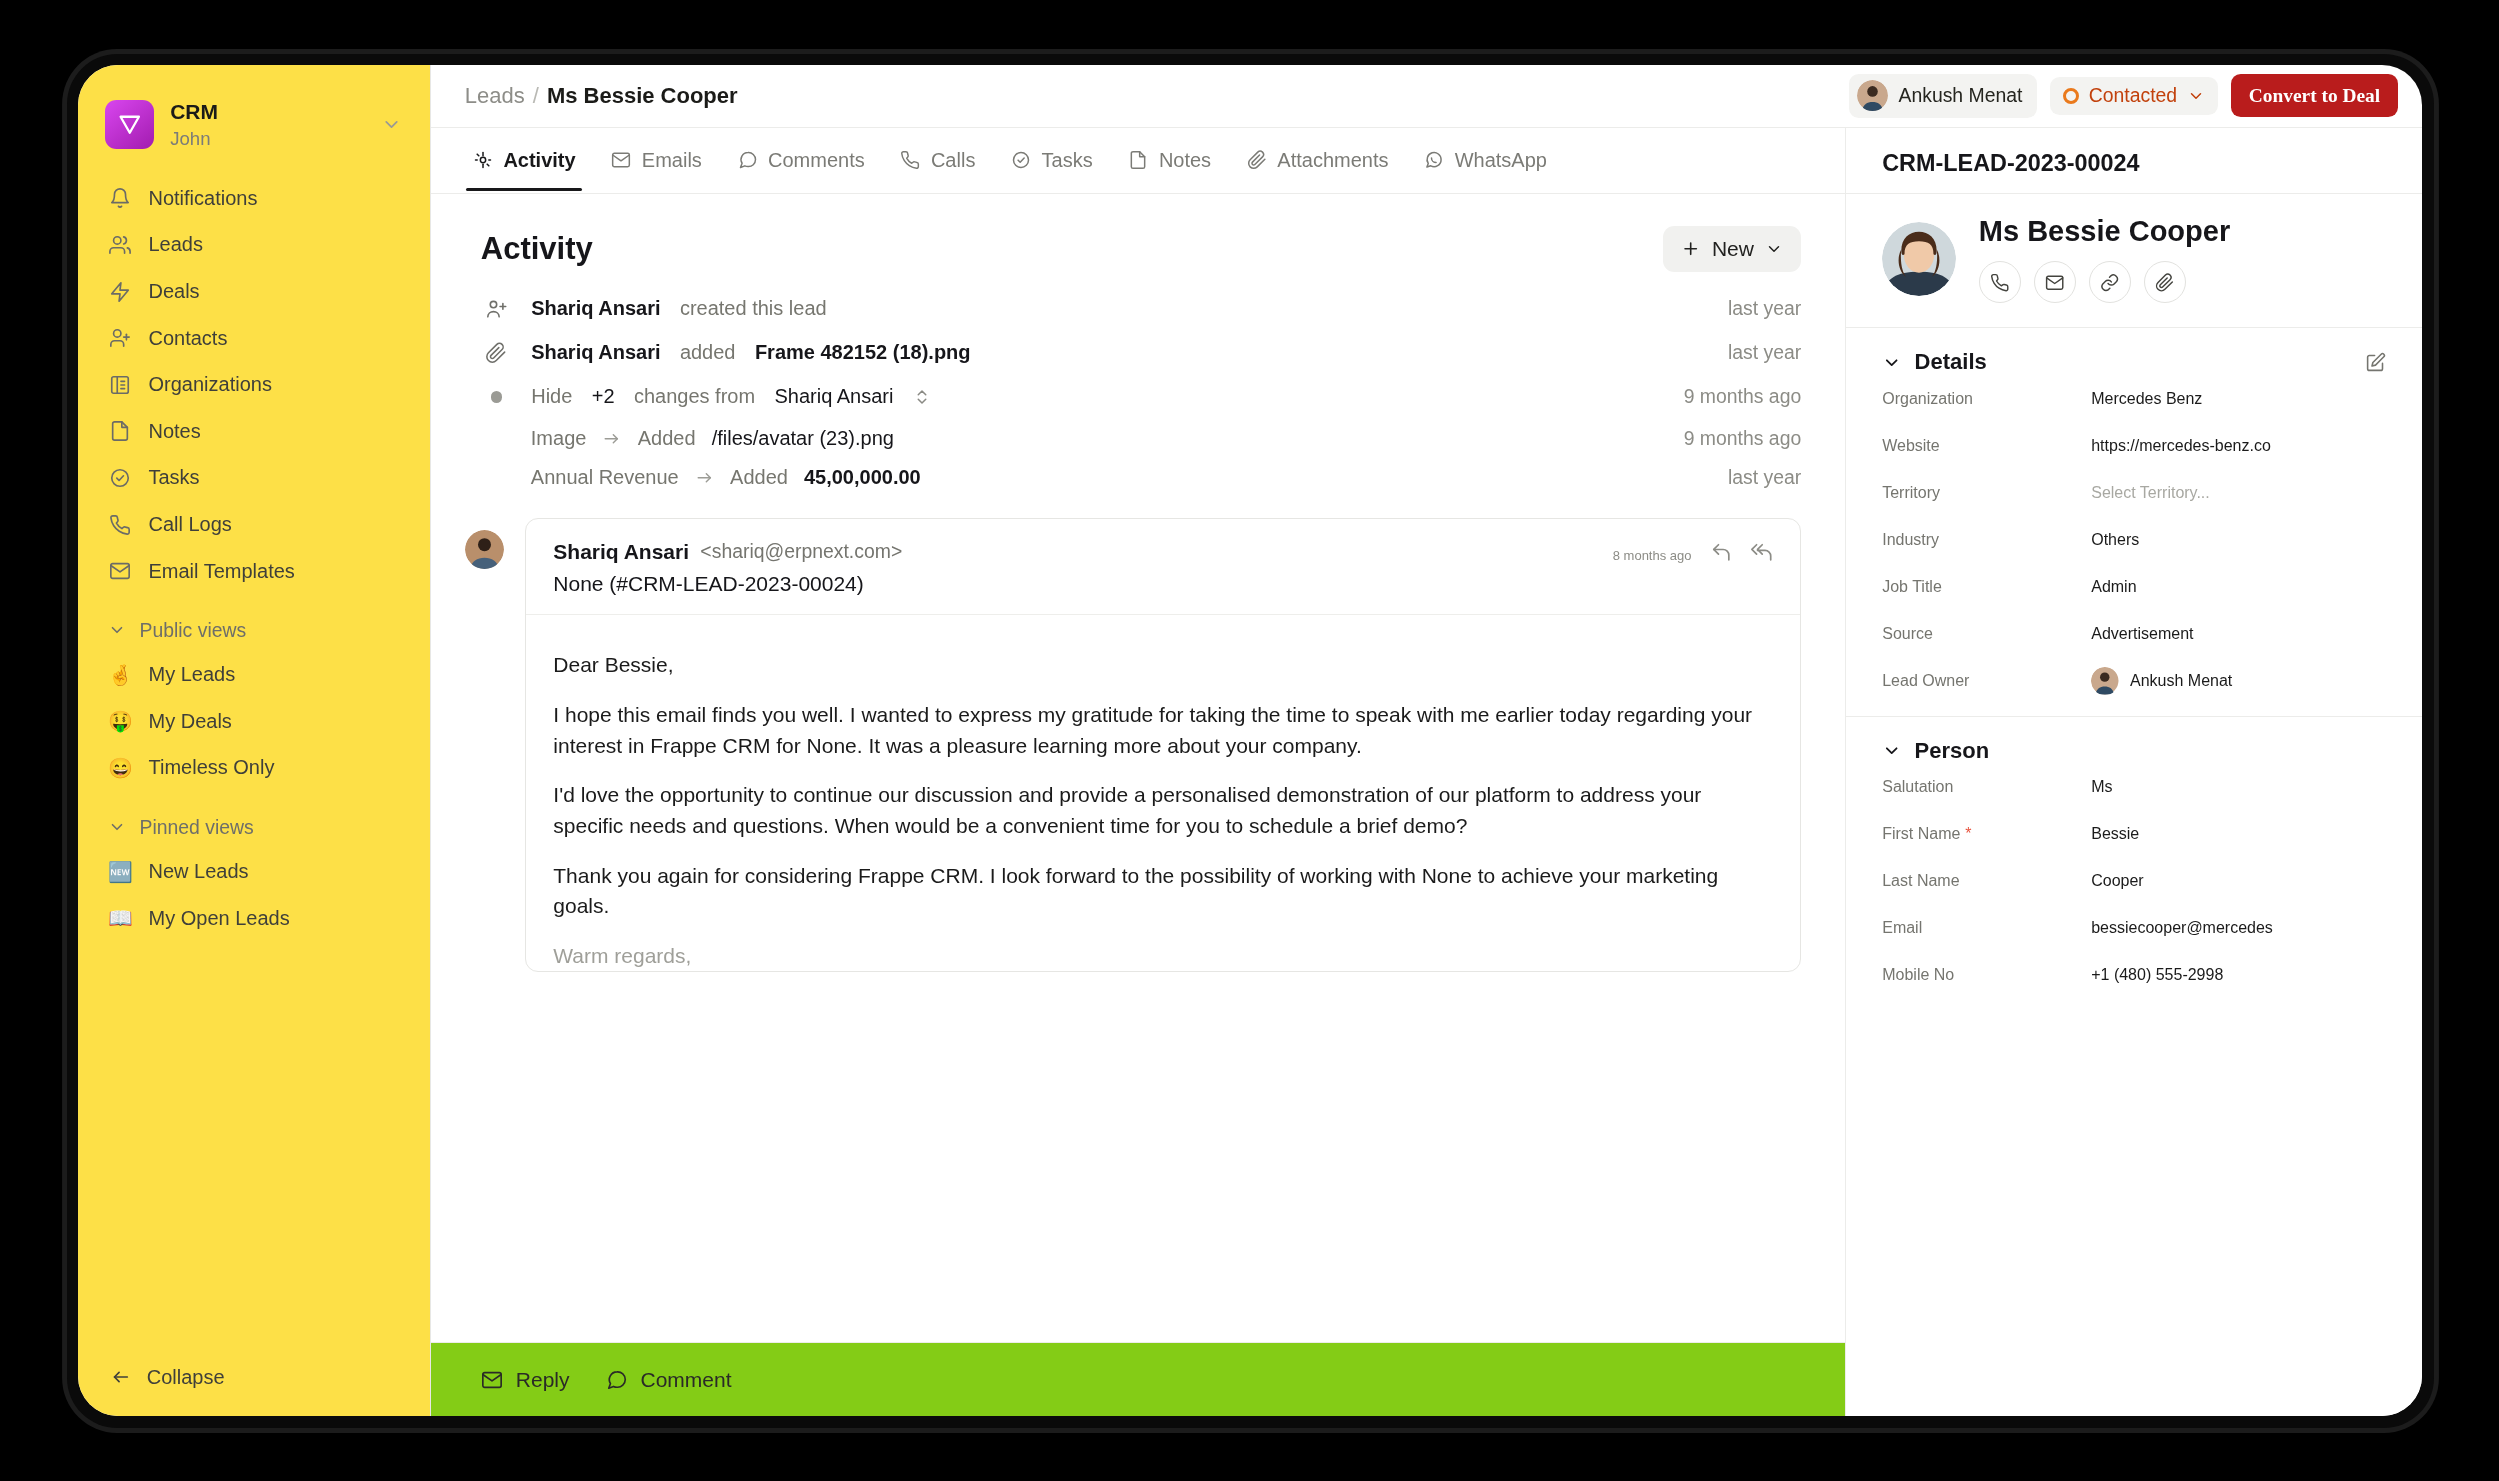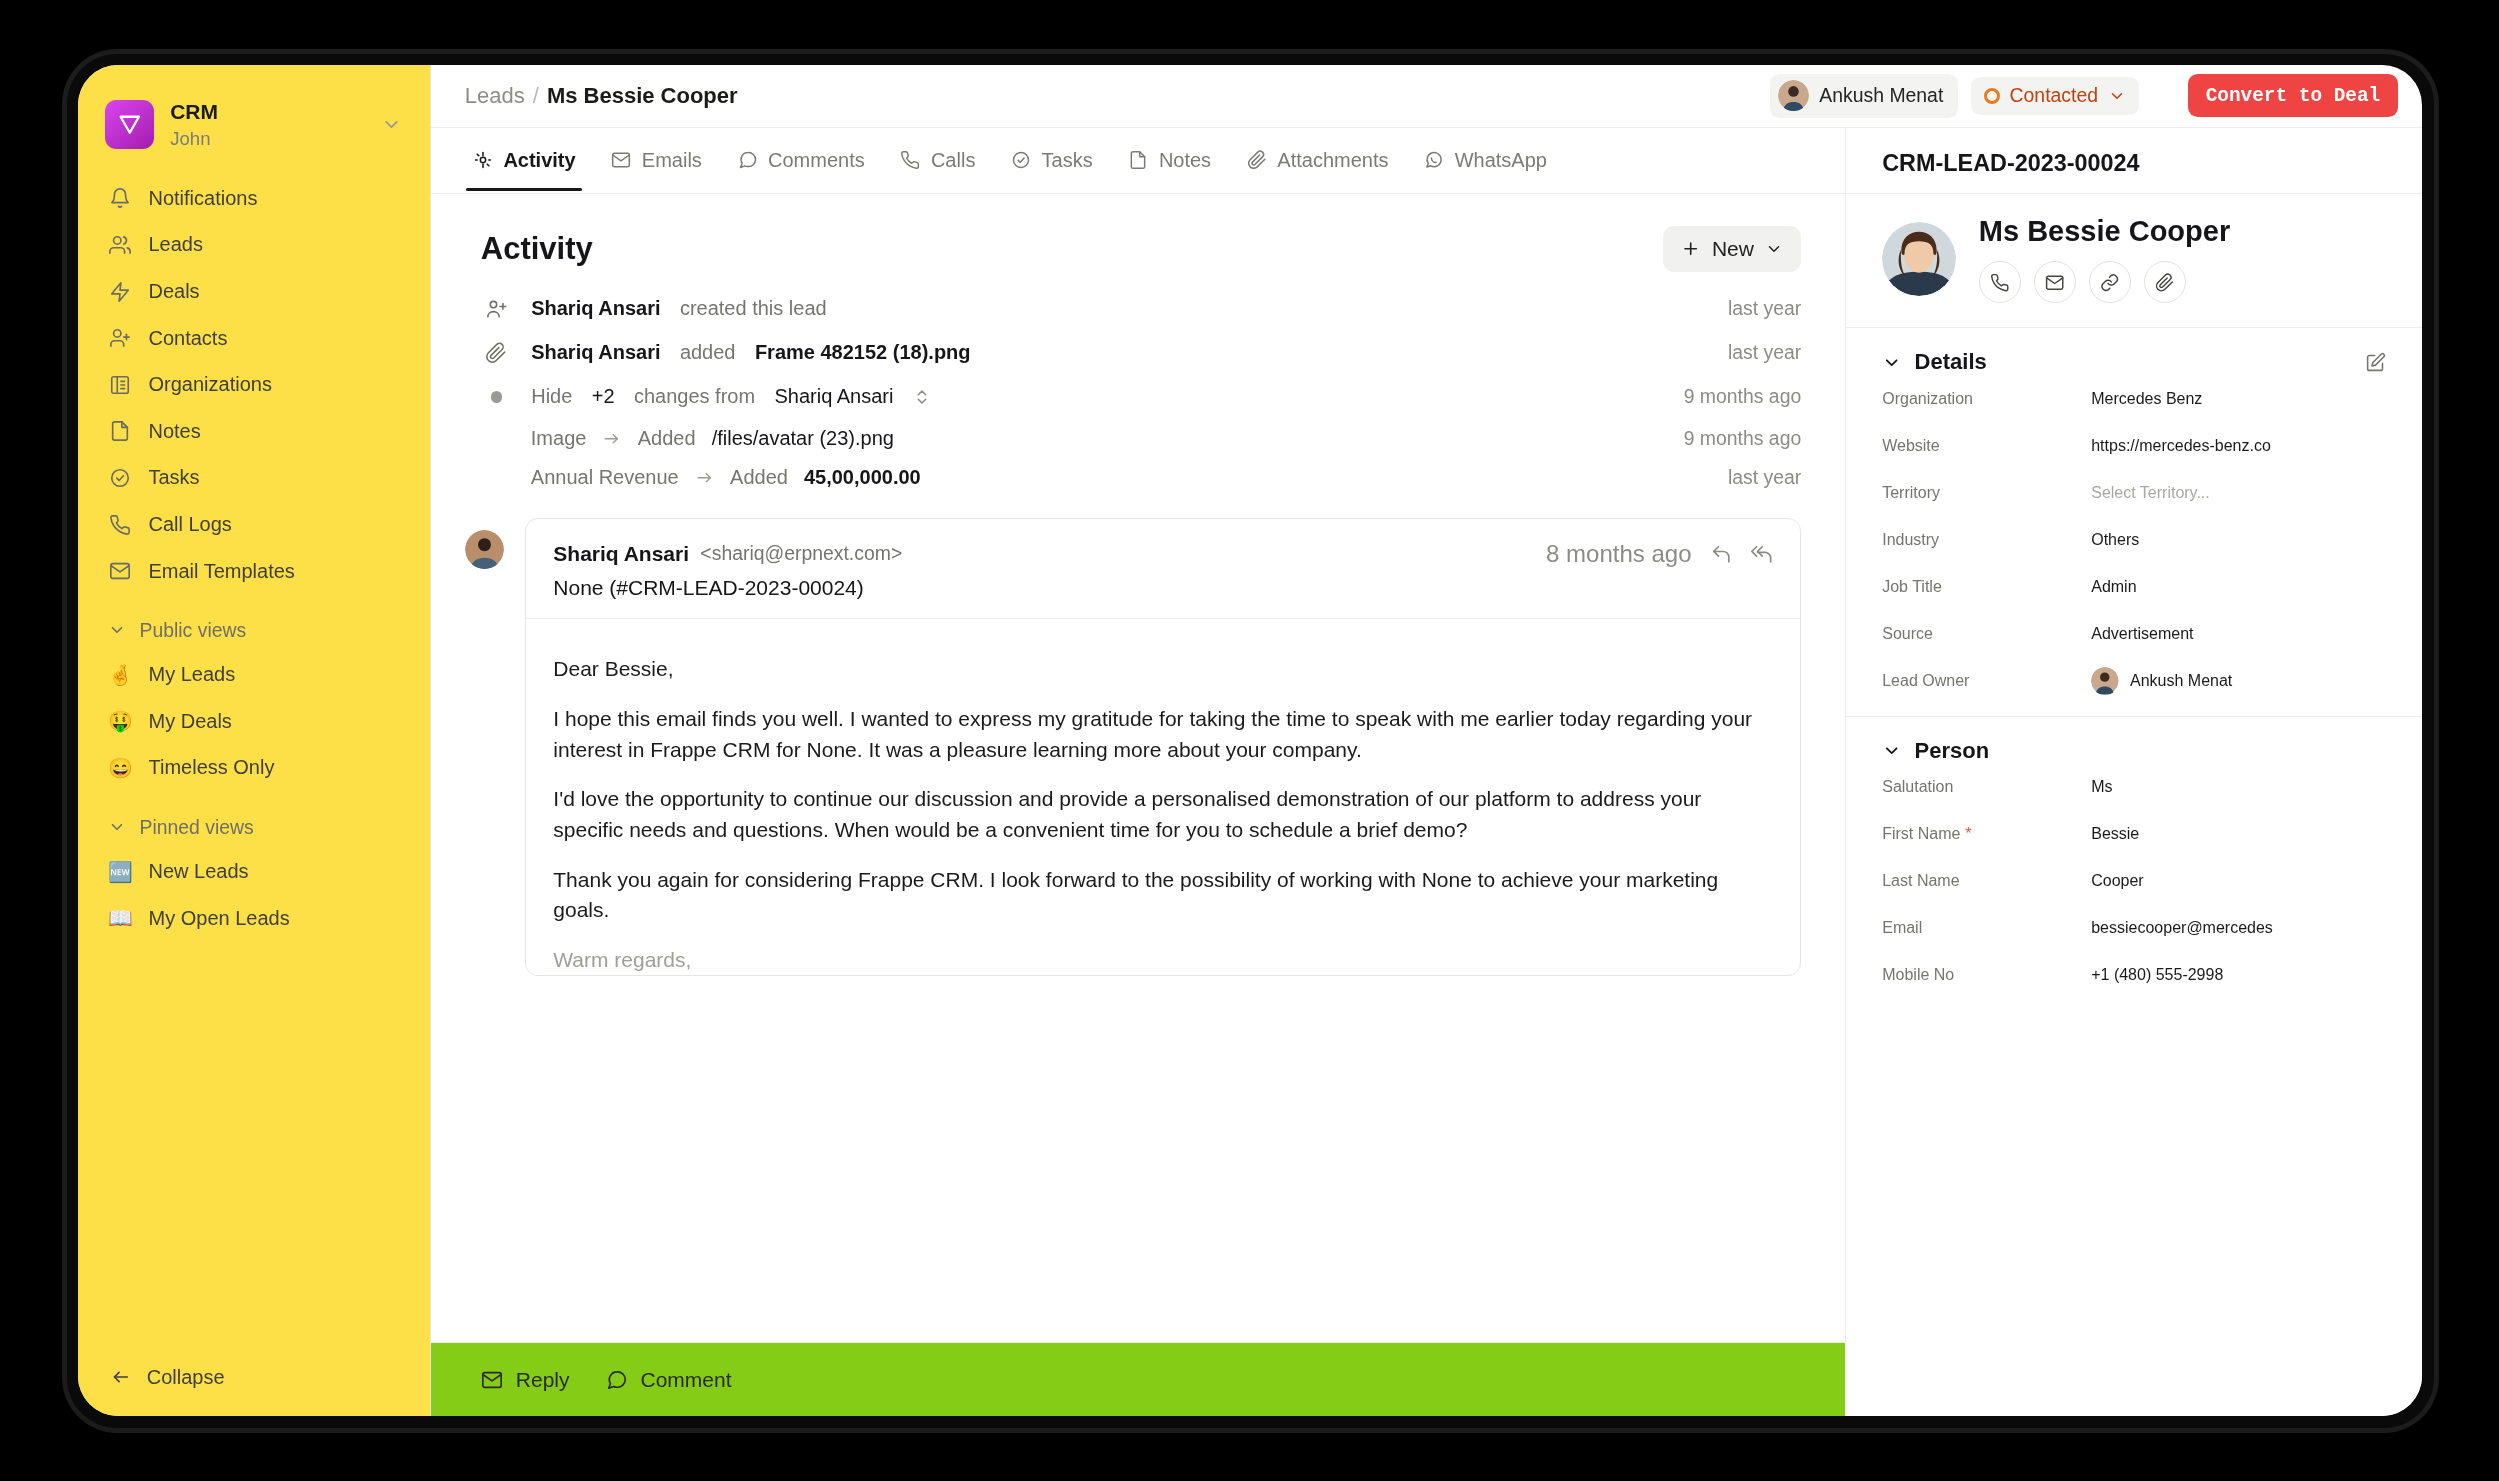--- a/index.html
+++ b/index.html
@@ -115,26 +115,25 @@
     background: #f3f3f1; border-radius: 9.7px;
     padding: 7.3px 13px;
     font-size: 19.4px; color: #c2410c; font-weight: 500; cursor: pointer;
   }
   .dot-ring {
     width: 16px; height: 16px; border-radius: 50%;
     border: 3.2px solid #ea7a1d;
     flex: 0 0 16px;
   }
   .btn-dark {
-    background: #ef4444; color: #fff;
+    background: #b91c1c; color: #fff;
     border: none; border-radius: 9.7px;
     font-size: 19.4px; font-weight: 600;
     padding: 10.5px 18px; cursor: pointer;
-    font-family: Liberation Mono, monospace;
-    margin-left: 36px;
+    font-family: Liberation Serif, serif;
   }
 
   .content-row { flex: 1; display: flex; min-height: 0; }
   .center {
     flex: 1; display: flex; flex-direction: column; min-width: 0;
     border-right: 0.8px solid #ececea;
   }
   .tabs {
     height: 66px; flex: 0 0 66px;
     display: flex; align-items: center; gap: 6.5px;
@@ -199,21 +198,21 @@
     position: relative;
   }
   .email-av {
     position: absolute; left: -61px; top: 11.3px;
     width: 39px; height: 39px; border-radius: 50%; overflow: hidden;
   }
   .email-head { padding: 21px 27.5px 0 27.5px; }
   .eh-line1 { display: flex; align-items: center; gap: 11.3px; font-size: 21px; }
   .eh-name { font-weight: 600; color: #16161a; }
   .eh-addr { color: #75756f; font-size: 19.4px; }
-  .eh-right { margin-left: auto; display: flex; align-items: center; gap: 18px; color: #8c8c86; font-size: 24px;}
+  .eh-right { margin-left: auto; display: flex; align-items: flex-end; gap: 18px; color: #8c8c86; font-size: 13px;}
   .eh-line2 { font-size: 21px; color: #16161a; margin-top: 8px; }
   .eh-line3 { font-size: 21px; color: #16161a; margin-top: 8px; display:flex; gap:11.3px;}
   .eh-to { color: #75756f; }
   .email-body { padding: 16px 27.5px 0 27.5px; border-top: 0.8px solid #eeeeeb; margin: 18px 0 0 0;}
   .email-body p { font-size: 21px; line-height: 1.45; color: #1b1b1b; margin: 19.4px 0; }
   .email-body p.faded { color: #9f9f99; margin-bottom: 0; }
 
   .composer {
     height: 74px; flex: 0 0 74px;
     border-top: 0.8px solid #ececea;

